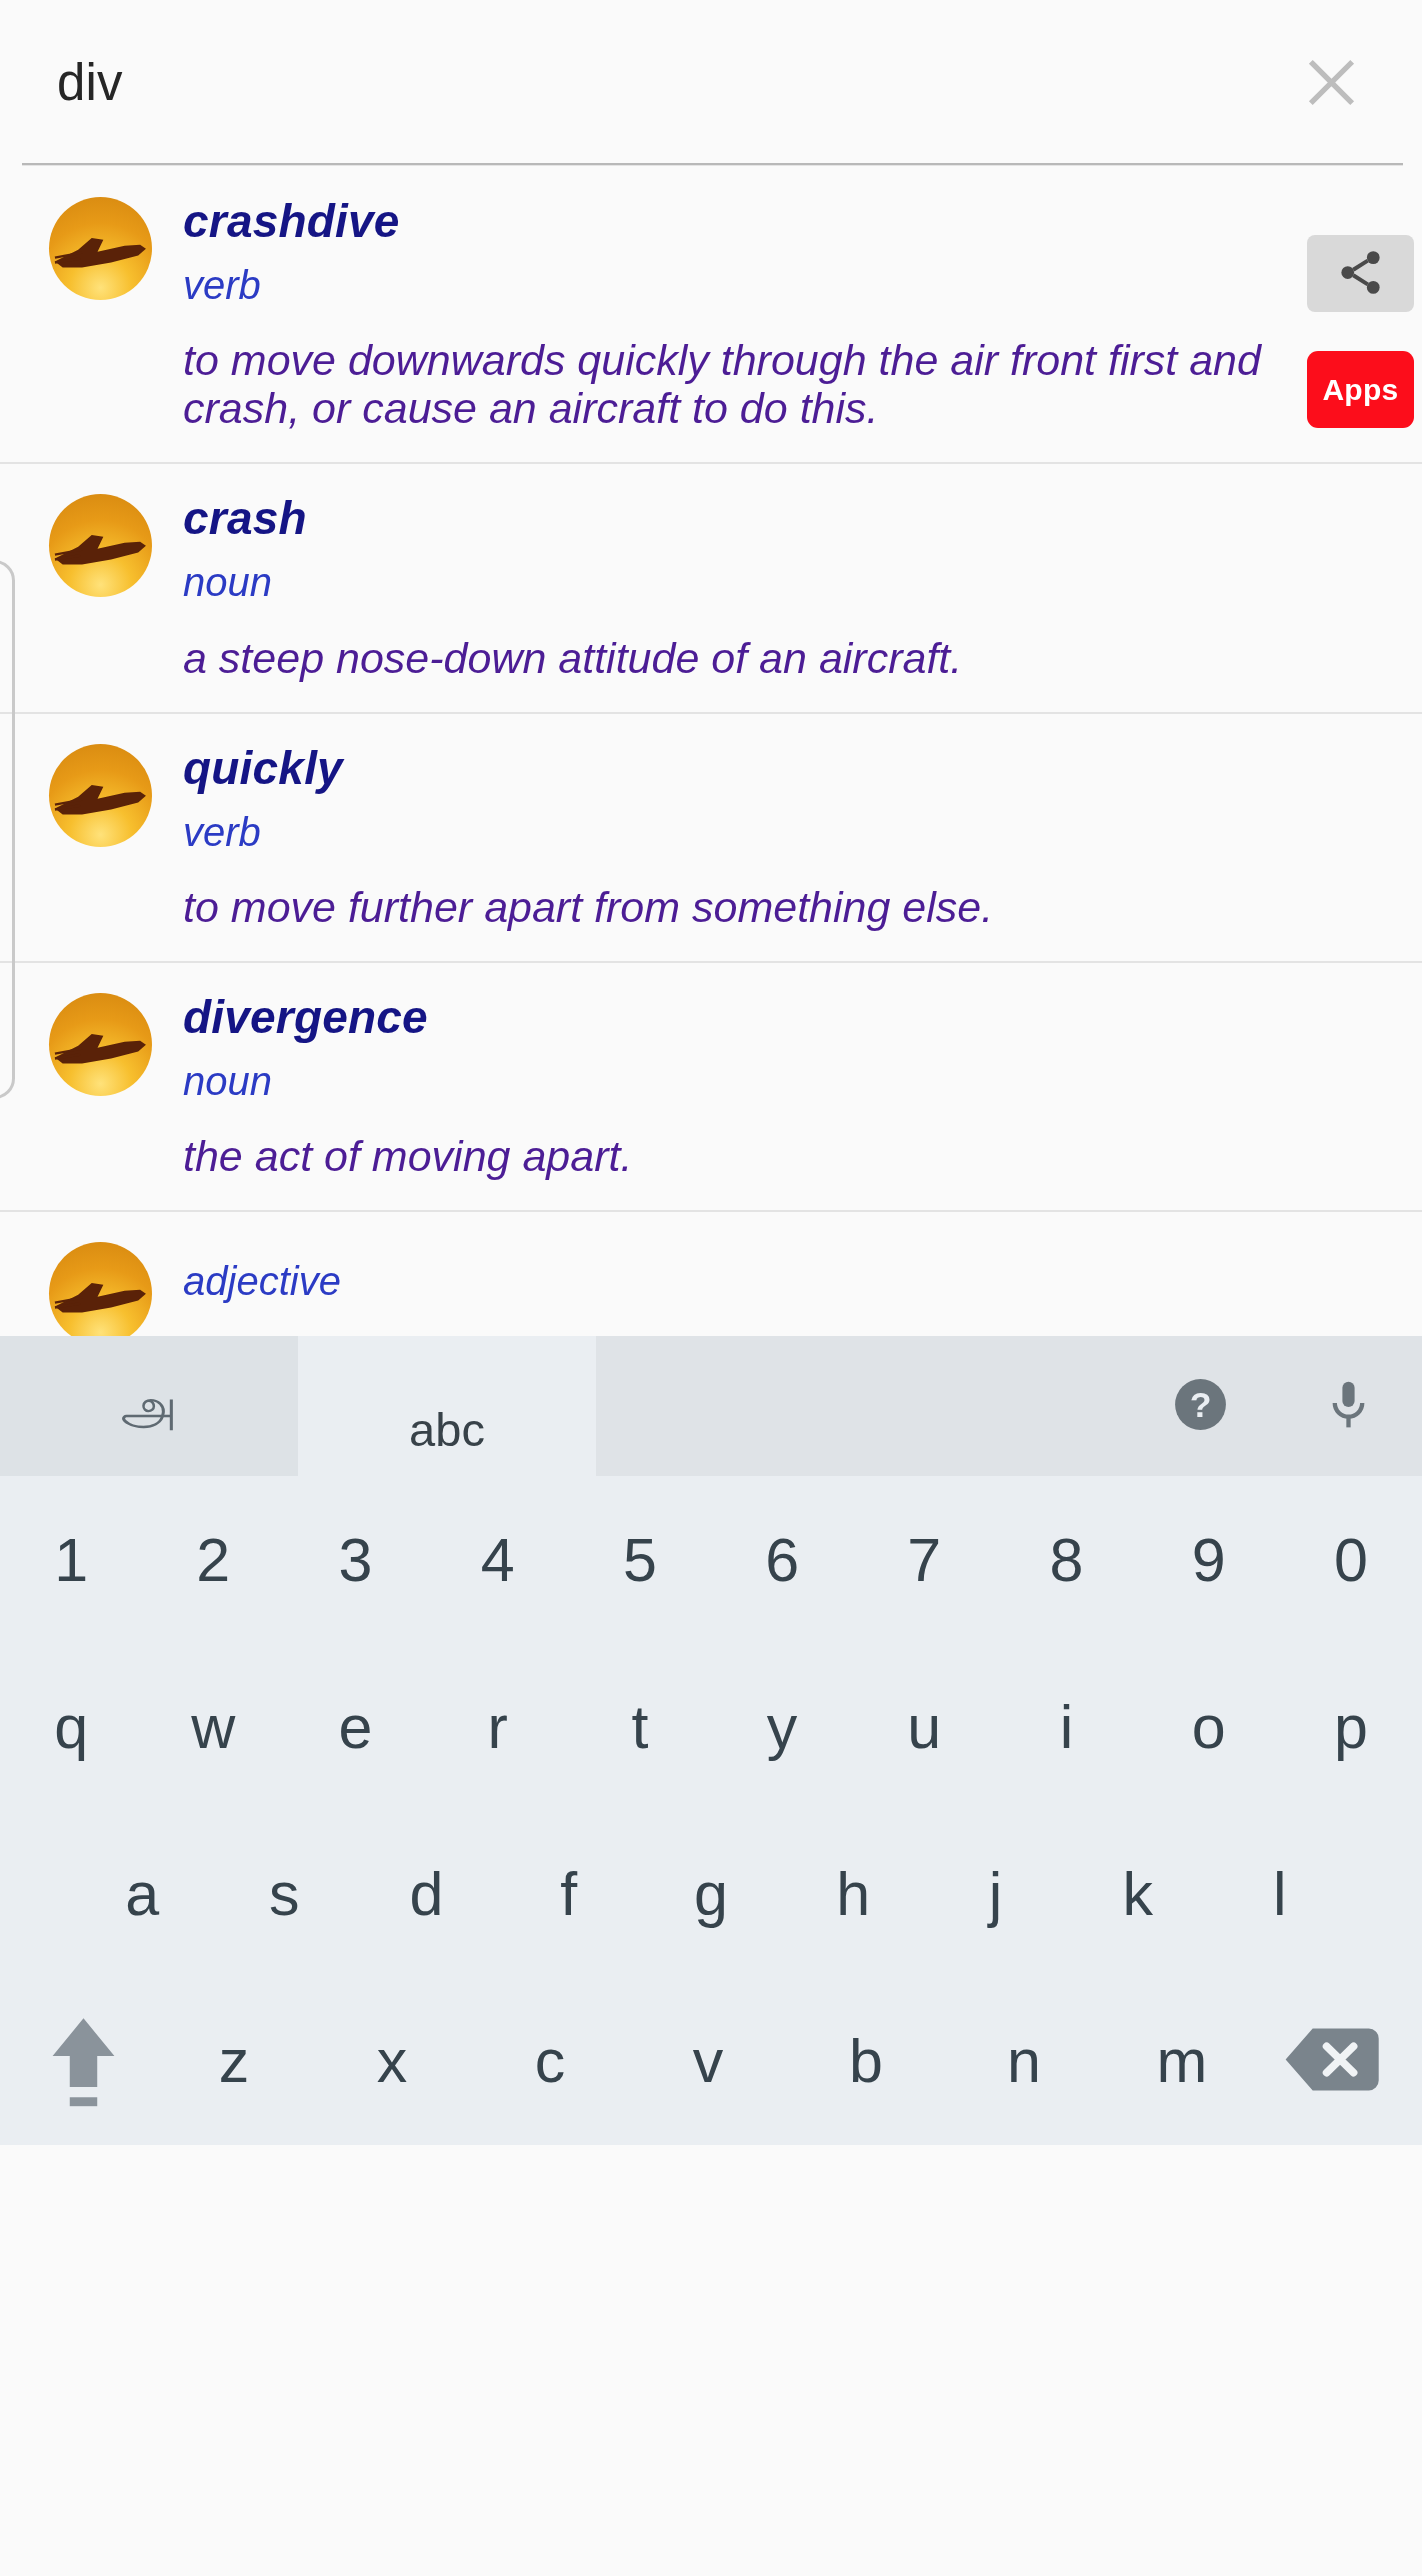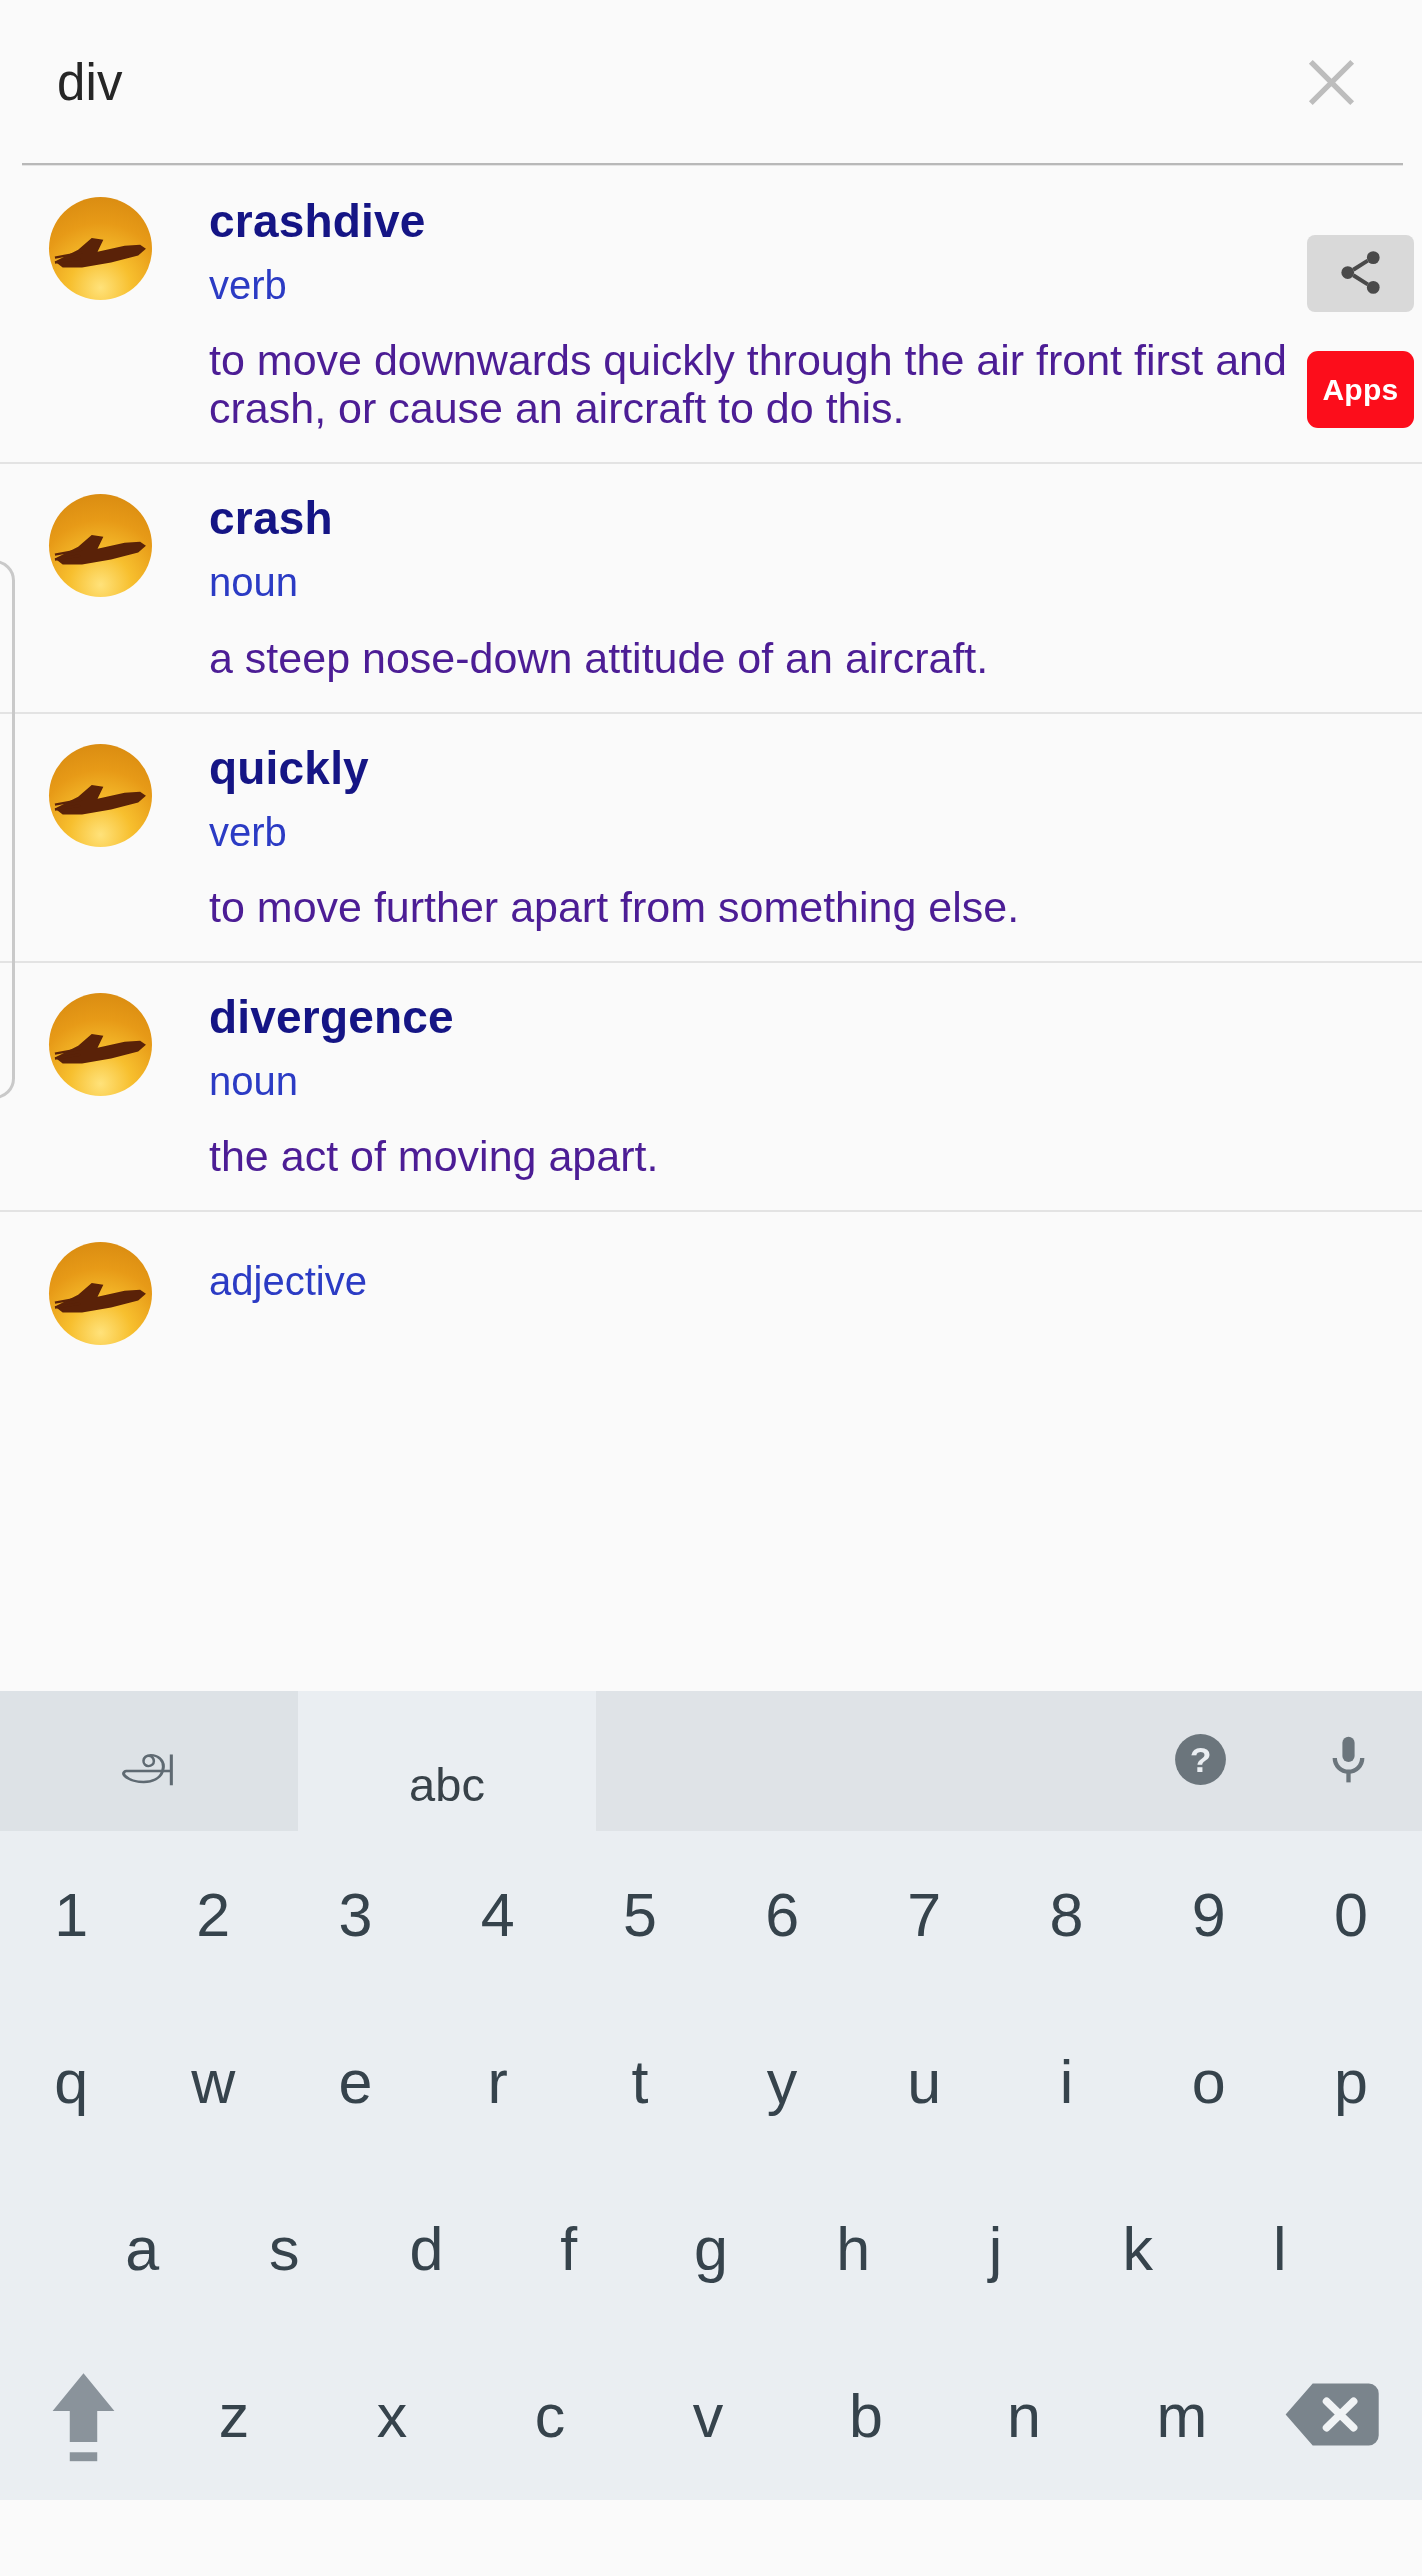--- a/index.html
+++ b/index.html
@@ -2,21 +2,21 @@
 <html><head>
 <meta charset="utf-8">
 <style>
   * { box-sizing: border-box; margin: 0; padding: 0; }
   html, body {
     width: 1422px; height: 2576px;
     background: #fafafa;
     font-family: "Liberation Sans", sans-serif;
     overflow: hidden;
   }
-  #app { position: relative; width: 1422px; height: 2500px; background: #fafafa; }
+  #app { position: relative; width: 1422px; height: 2145px; background: #fafafa; }
 
   
   .searchbar {
     position: absolute; top: 0; left: 0;
     width: 1422px; height: 164px;
     background: #fafafa;
     display: flex; align-items: center;
   }
   .search-input {
     flex: 1;
@@ -63,24 +63,25 @@
     overflow: hidden;
     position: relative;
     background: radial-gradient(circle at 50% 88%, #ffe27a 0%, #f7bf2e 30%, #e79a17 62%, #d4860f 100%);
   }
   .thumb .plane {
     position: absolute;
     left: 4%; top: 34%;
     width: 94%; height: 42%;
   }
   .entry-body {
-    margin-left: 57px;
+    margin-left: 31px;
     padding-right: 119px;
     flex: 1 1 auto;
     min-width: 0;
+    font-style: italic;
   }
   .headword {
     font-size: 46px;
     font-weight: bold;
     color: #151585;
     line-height: 1.06;
     letter-spacing: 0.2px;
   }
   .pos {
     font-size: 40px;

